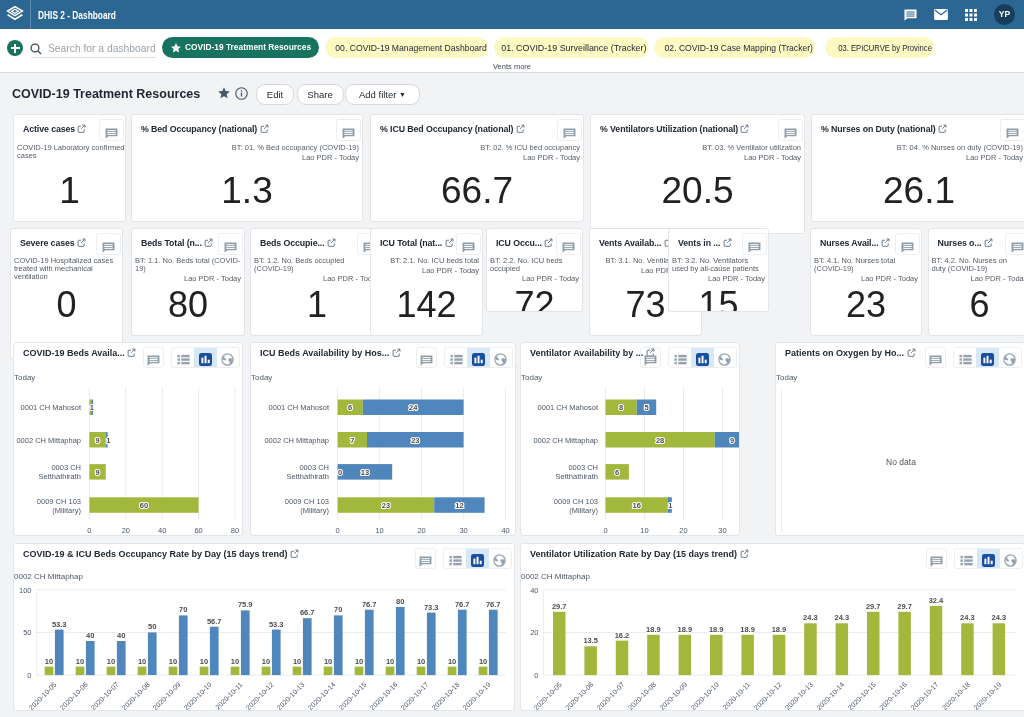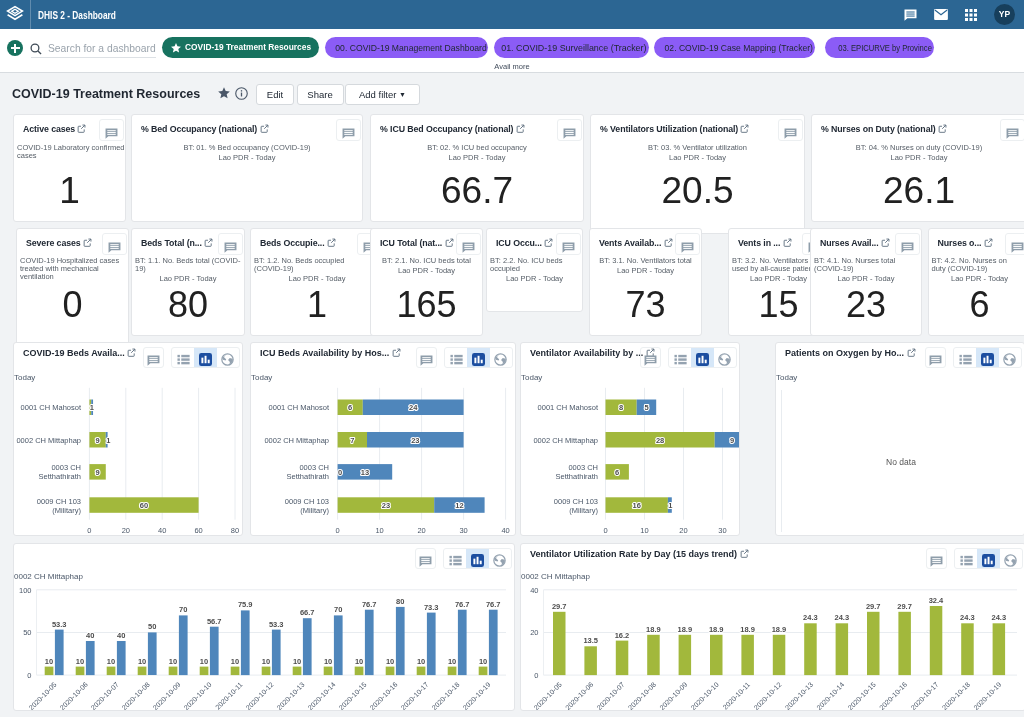--- a/index.html
+++ b/index.html
@@ -6,37 +6,37 @@
 .hdr{position:absolute;left:0;top:0;width:1024px;height:29px;background:#2c6693}
 .hdr .ttl{position:absolute;left:38px;top:9.5px;color:#fff;font-size:10px;font-weight:bold;transform:scaleX(.835);transform-origin:0 50%;white-space:nowrap}
 .hdr .sep{position:absolute;left:30px;top:0;width:1px;height:29px;background:rgba(255,255,255,.25)}
 .chiprow{position:absolute;left:0;top:29px;width:1024px;height:43px;background:#fff}
 .divline{position:absolute;left:0;top:72px;width:1024px;height:1px;background:#d8dce0}
 .plus{position:absolute;left:7px;top:40px;width:16px;height:16px;border-radius:50%;background:#17725f}
 .plus:before{content:"";position:absolute;left:3.5px;top:7.25px;width:9px;height:1.5px;background:#fff}
 .plus:after{content:"";position:absolute;left:7.25px;top:3.5px;width:1.5px;height:9px;background:#fff}
 .srch{position:absolute;left:48px;top:42.5px;font-size:10.3px;color:#9aa3ac}
 .sline{position:absolute;left:31px;top:57px;width:125px;height:1px;background:#dde1e5}
-.chip{position:absolute;top:37.3px;height:21px;border-radius:10.5px;background:#8b5cf6;color:#212934;font-size:9.8px;line-height:21px;white-space:nowrap;text-align:center}
+.chip{position:absolute;top:37.3px;height:21px;border-radius:10.5px;background:#fef9c3;color:#212934;font-size:9.8px;line-height:21px;white-space:nowrap;text-align:center}
 .chip span{display:inline-block;transform-origin:50% 50%}
 .chipg{background:#17725f;color:#fff;font-weight:bold;font-size:9px;text-align:left}
 .showmore{position:absolute;left:0;top:61.5px;width:1024px;text-align:center;font-size:7.5px;color:#404b5a}
 .dtitle{position:absolute;left:12px;top:87px;font-size:12.5px;font-weight:bold;color:#1f2630;line-height:15px}
-.btn{position:absolute;top:84px;height:21px;background:#fff;border:1px solid #d5d9dd;border-radius:3px;font-size:9.5px;color:#212934;text-align:center;line-height:19px}
+.btn{position:absolute;top:84px;height:21px;background:#fff;border:1px solid #d5d9dd;border-radius:9px;font-size:9.5px;color:#212934;text-align:center;line-height:19px}
 .card{position:absolute;background:#fff;border:1px solid #e3e5e8;border-radius:3px;overflow:hidden}
 .svt{position:absolute;left:9px;top:9px;right:26px;font-size:8.8px;letter-spacing:-0.1px;font-weight:bold;color:#212934;white-space:nowrap;overflow:hidden;line-height:11px}
 .cht{position:absolute;left:9px;top:5px;font-size:9px;font-weight:bold;color:#212934;white-space:nowrap;line-height:11px}
 .ext{vertical-align:-1px}
 .cbx{position:absolute;right:1px;top:4px;width:25px;height:22px;border:1px solid #eceff1;border-radius:3px;text-align:center;padding-top:5px}
 .cbx2{position:absolute;right:78px;top:4.5px;width:21px;height:21px;border:1px solid #eceff1;border-radius:3px;text-align:center;padding-top:4px}
 .vgrp{position:absolute;right:2px;top:4.5px;width:69px;height:21px;border:1px solid #eceff1;border-radius:3px;display:flex}
 .vc{flex:1;text-align:center;padding-top:3.5px}
 .vc.sel{background:#d6e7f8}
 .sub{position:absolute;top:28.5px;font-size:7.5px;color:#555d66;line-height:8px}
-.subc{left:3px;right:3px;text-align:center}
+.subc{left:3px;right:3px;text-align:right}
 .subl{left:3px;right:2px;text-align:left;white-space:nowrap}
 .num{position:absolute;left:0;right:0;text-align:center;font-size:36px;color:#212121;line-height:36px}
 .today{position:absolute;left:0;top:30px;font-size:8px;color:#4a5768}
 .blab{font-size:7.5px;font-weight:bold;fill:#4d4d4d;stroke:#fff;stroke-width:2.2;paint-order:stroke;stroke-linejoin:round}
 .nodata{position:absolute;font-size:8.5px;color:#555}
 </style></head><body>
 
 <div class="hdr">
     <svg width="18" height="19" viewBox="0 0 34 36" style="position:absolute;left:6px;top:5px">
       <path d="M17 3 L31 11.5 L17 20 L3 11.5 Z" fill="none" stroke="#fff" stroke-width="3"></path>
@@ -76,21 +76,21 @@
 <div class="plus"></div>
 <div class="srch">Search for a dashboard</div>
 <div class="sline"></div>
 <div class="chip chipg" style="left:162px;width:157px"><svg width="12" height="12" viewBox="0 0 24 24" style="position:absolute;left:8px;top:4.5px">
       <path d="M12 2l2.9 6.6 7.1.7-5.4 4.8 1.6 7-6.2-3.7-6.2 3.7 1.6-7L2 9.3l7.1-.7z" fill="#fff"></path>
     </svg><span style="transform:scaleX(.93);margin-left:23px;transform-origin:0 50%">COVID-19 Treatment Resources</span></div>
 <div class="chip" style="left:325px;width:163px"><span style="transform:scaleX(.88)">00. COVID-19 Management Dashboard</span></div>
 <div class="chip" style="left:494px;width:155px"><span style="transform:scaleX(.91)">01. COVID-19 Surveillance (Tracker)</span></div>
 <div class="chip" style="left:654px;width:161px"><span style="transform:scaleX(.875)">02. COVID-19 Case Mapping (Tracker)</span></div>
 <div class="chip" style="left:825px;width:109px"><span style="transform:scaleX(.78)">03. EPICURVE by Province</span></div>
-<div class="showmore">Avail more</div>
+<div class="showmore">Vents more</div>
 <div class="divline"></div>
 <div class="dtitle">COVID-19 Treatment Resources</div>
 <svg width="14" height="14" viewBox="0 0 24 24" style="position:absolute;left:217px;top:86px">
     <path d="M12 2l2.9 6.6 7.1.7-5.4 4.8 1.6 7-6.2-3.7-6.2 3.7 1.6-7L2 9.3l7.1-.7z" fill="#4a5768"></path>
   </svg>
 <svg width="13" height="13" viewBox="0 0 14 14" style="position:absolute;left:235px;top:86.5px">
     <circle cx="7" cy="7" r="6.2" fill="none" stroke="#4a5768" stroke-width="1.2"></circle>
     <rect x="6.3" y="6" width="1.4" height="4.2" fill="#4a5768"></rect>
     <rect x="6.3" y="3.4" width="1.4" height="1.5" fill="#4a5768"></rect>
   </svg>
@@ -119,20 +119,21 @@
         <path d="M10.4 1.6L5.6 6.4" fill="none" stroke="#5a6b7c" stroke-width="1.2"></path>
       </svg></div>
     <div class="cbx"><svg width="13" height="11" viewBox="0 0 14 12">
         <path d="M0.5 0.5h13v8.6H3.6L0.5 11.6z" fill="#8e9daa"></path>
         <rect x="2.4" y="2.4" width="9.2" height="1.1" fill="#fff"></rect>
         <rect x="2.4" y="4.4" width="9.2" height="1.1" fill="#fff"></rect>
         <rect x="2.4" y="6.4" width="9.2" height="1.1" fill="#fff"></rect>
       </svg></div>
     <div class="sub subc">BT: 01. % Bed occupancy (COVID-19)</div>
     <div class="sub subc" style="top:38.5px">Lao PDR - Today</div>
+    <div class="num num1" style="top:56.5px">1.3</div>
   </div>
 <div class="card" style="left:370px;top:114px;width:214px;height:108px">
     <div class="svt">% ICU Bed Occupancy (national) <svg class="ext" width="9" height="9" viewBox="0 0 12 12">
         <path d="M9.6 7.2v3 q0 0.9 -0.9 0.9h-6.3q-0.9 0 -0.9 -0.9v-6.3q0-0.9 0.9-0.9h3" fill="none" stroke="#5a6b7c" stroke-width="1.2"></path>
         <path d="M7.2 1.4h3.4v3.4" fill="none" stroke="#5a6b7c" stroke-width="1.2"></path>
         <path d="M10.4 1.6L5.6 6.4" fill="none" stroke="#5a6b7c" stroke-width="1.2"></path>
       </svg></div>
     <div class="cbx"><svg width="13" height="11" viewBox="0 0 14 12">
         <path d="M0.5 0.5h13v8.6H3.6L0.5 11.6z" fill="#8e9daa"></path>
         <rect x="2.4" y="2.4" width="9.2" height="1.1" fill="#fff"></rect>
@@ -168,21 +169,21 @@
     <div class="cbx"><svg width="13" height="11" viewBox="0 0 14 12">
         <path d="M0.5 0.5h13v8.6H3.6L0.5 11.6z" fill="#8e9daa"></path>
         <rect x="2.4" y="2.4" width="9.2" height="1.1" fill="#fff"></rect>
         <rect x="2.4" y="4.4" width="9.2" height="1.1" fill="#fff"></rect>
         <rect x="2.4" y="6.4" width="9.2" height="1.1" fill="#fff"></rect>
       </svg></div>
     <div class="sub subc">BT: 04. % Nurses on duty (COVID-19)</div>
     <div class="sub subc" style="top:38.5px">Lao PDR - Today</div>
     <div class="num num1" style="top:56.5px">26.1</div>
   </div>
-<div class="card" style="left:16px;top:227.5px;width:113px;height:132px">
+<div class="card" style="left:10px;top:227.5px;width:113px;height:132px">
     <div class="svt">Severe cases <svg class="ext" width="9" height="9" viewBox="0 0 12 12">
         <path d="M9.6 7.2v3 q0 0.9 -0.9 0.9h-6.3q-0.9 0 -0.9 -0.9v-6.3q0-0.9 0.9-0.9h3" fill="none" stroke="#5a6b7c" stroke-width="1.2"></path>
         <path d="M7.2 1.4h3.4v3.4" fill="none" stroke="#5a6b7c" stroke-width="1.2"></path>
         <path d="M10.4 1.6L5.6 6.4" fill="none" stroke="#5a6b7c" stroke-width="1.2"></path>
       </svg></div>
     <div class="cbx"><svg width="13" height="11" viewBox="0 0 14 12">
         <path d="M0.5 0.5h13v8.6H3.6L0.5 11.6z" fill="#8e9daa"></path>
         <rect x="2.4" y="2.4" width="9.2" height="1.1" fill="#fff"></rect>
         <rect x="2.4" y="4.4" width="9.2" height="1.1" fill="#fff"></rect>
         <rect x="2.4" y="6.4" width="9.2" height="1.1" fill="#fff"></rect>
@@ -229,54 +230,55 @@
         <path d="M10.4 1.6L5.6 6.4" fill="none" stroke="#5a6b7c" stroke-width="1.2"></path>
       </svg></div>
     <div class="cbx"><svg width="13" height="11" viewBox="0 0 14 12">
         <path d="M0.5 0.5h13v8.6H3.6L0.5 11.6z" fill="#8e9daa"></path>
         <rect x="2.4" y="2.4" width="9.2" height="1.1" fill="#fff"></rect>
         <rect x="2.4" y="4.4" width="9.2" height="1.1" fill="#fff"></rect>
         <rect x="2.4" y="6.4" width="9.2" height="1.1" fill="#fff"></rect>
       </svg></div>
     <div class="sub subc">BT: 2.1. No. ICU beds total</div>
     <div class="sub subc" style="top:38.5px">Lao PDR - Today</div>
-    <div class="num" style="top:58px">165</div>
+    <div class="num" style="top:58px">142</div>
   </div>
 <div class="card" style="left:486px;top:227.5px;width:97px;height:84px">
     <div class="svt">ICU Occu... <svg class="ext" width="9" height="9" viewBox="0 0 12 12">
         <path d="M9.6 7.2v3 q0 0.9 -0.9 0.9h-6.3q-0.9 0 -0.9 -0.9v-6.3q0-0.9 0.9-0.9h3" fill="none" stroke="#5a6b7c" stroke-width="1.2"></path>
         <path d="M7.2 1.4h3.4v3.4" fill="none" stroke="#5a6b7c" stroke-width="1.2"></path>
         <path d="M10.4 1.6L5.6 6.4" fill="none" stroke="#5a6b7c" stroke-width="1.2"></path>
       </svg></div>
     <div class="cbx"><svg width="13" height="11" viewBox="0 0 14 12">
         <path d="M0.5 0.5h13v8.6H3.6L0.5 11.6z" fill="#8e9daa"></path>
         <rect x="2.4" y="2.4" width="9.2" height="1.1" fill="#fff"></rect>
         <rect x="2.4" y="4.4" width="9.2" height="1.1" fill="#fff"></rect>
         <rect x="2.4" y="6.4" width="9.2" height="1.1" fill="#fff"></rect>
       </svg></div>
     <div class="sub subl">BT: 2.2. No. ICU beds<br>occupied</div>
     <div class="sub subc" style="top:46.5px">Lao PDR - Today</div>
+    <div class="num" style="top:58px">72</div>
   </div>
 <div class="card" style="left:589px;top:227.5px;width:113px;height:108px">
     <div class="svt">Vents Availab... <svg class="ext" width="9" height="9" viewBox="0 0 12 12">
         <path d="M9.6 7.2v3 q0 0.9 -0.9 0.9h-6.3q-0.9 0 -0.9 -0.9v-6.3q0-0.9 0.9-0.9h3" fill="none" stroke="#5a6b7c" stroke-width="1.2"></path>
         <path d="M7.2 1.4h3.4v3.4" fill="none" stroke="#5a6b7c" stroke-width="1.2"></path>
         <path d="M10.4 1.6L5.6 6.4" fill="none" stroke="#5a6b7c" stroke-width="1.2"></path>
       </svg></div>
     <div class="cbx"><svg width="13" height="11" viewBox="0 0 14 12">
         <path d="M0.5 0.5h13v8.6H3.6L0.5 11.6z" fill="#8e9daa"></path>
         <rect x="2.4" y="2.4" width="9.2" height="1.1" fill="#fff"></rect>
         <rect x="2.4" y="4.4" width="9.2" height="1.1" fill="#fff"></rect>
         <rect x="2.4" y="6.4" width="9.2" height="1.1" fill="#fff"></rect>
       </svg></div>
     <div class="sub subc">BT: 3.1. No. Ventilators total</div>
     <div class="sub subc" style="top:38.5px">Lao PDR - Today</div>
     <div class="num" style="top:58px">73</div>
   </div>
-<div class="card" style="left:728px;top:227.5px;width:101px;height:108px">
+<div class="card" style="left:668px;top:227.5px;width:101px;height:84px">
     <div class="svt">Vents in ... <svg class="ext" width="9" height="9" viewBox="0 0 12 12">
         <path d="M9.6 7.2v3 q0 0.9 -0.9 0.9h-6.3q-0.9 0 -0.9 -0.9v-6.3q0-0.9 0.9-0.9h3" fill="none" stroke="#5a6b7c" stroke-width="1.2"></path>
         <path d="M7.2 1.4h3.4v3.4" fill="none" stroke="#5a6b7c" stroke-width="1.2"></path>
         <path d="M10.4 1.6L5.6 6.4" fill="none" stroke="#5a6b7c" stroke-width="1.2"></path>
       </svg></div>
     <div class="cbx"><svg width="13" height="11" viewBox="0 0 14 12">
         <path d="M0.5 0.5h13v8.6H3.6L0.5 11.6z" fill="#8e9daa"></path>
         <rect x="2.4" y="2.4" width="9.2" height="1.1" fill="#fff"></rect>
         <rect x="2.4" y="4.4" width="9.2" height="1.1" fill="#fff"></rect>
         <rect x="2.4" y="6.4" width="9.2" height="1.1" fill="#fff"></rect>
@@ -547,20 +549,25 @@
           <circle cx="7" cy="7" r="6.1" fill="none" stroke="#94a2b0" stroke-width="1.3"></circle>
           <path d="M6.8 1.2 L4.2 2.4 L3.4 4.8 L5.6 6.6 L5 8 L2 7.4 L1.2 5.2 Z" fill="#94a2b0"></path>
           <path d="M12.6 6.2 L9.4 5.4 L7.6 7.6 L9.6 9.8 L9 12.4 L11.6 10.6 L12.8 8 Z" fill="#94a2b0"></path>
         </svg></span>
     </div>
 <div class="today" style="width:250px">Today</div>
 <div style="position:absolute;left:5px;top:47px;width:1px;height:142px;background:#e8ecf0"></div>
 <div class="nodata" style="left:0;top:114px;width:250px;text-align:center">No data</div>
 </div>
 <div class="card" style="left:13px;top:542.8px;width:502px;height:168px">
+    <div class="cht">COVID-19 &amp; ICU Beds Occupancy Rate by Day (15 days trend) <svg class="ext" width="9" height="9" viewBox="0 0 12 12">
+        <path d="M9.6 7.2v3 q0 0.9 -0.9 0.9h-6.3q-0.9 0 -0.9 -0.9v-6.3q0-0.9 0.9-0.9h3" fill="none" stroke="#5a6b7c" stroke-width="1.2"></path>
+        <path d="M7.2 1.4h3.4v3.4" fill="none" stroke="#5a6b7c" stroke-width="1.2"></path>
+        <path d="M10.4 1.6L5.6 6.4" fill="none" stroke="#5a6b7c" stroke-width="1.2"></path>
+      </svg></div>
     <div class="cbx2"><svg width="13" height="11" viewBox="0 0 14 12">
         <path d="M0.5 0.5h13v8.6H3.6L0.5 11.6z" fill="#8e9daa"></path>
         <rect x="2.4" y="2.4" width="9.2" height="1.1" fill="#fff"></rect>
         <rect x="2.4" y="4.4" width="9.2" height="1.1" fill="#fff"></rect>
         <rect x="2.4" y="6.4" width="9.2" height="1.1" fill="#fff"></rect>
       </svg></div>
     <div class="vgrp">
       <span class="vc"><svg width="13" height="13" viewBox="0 0 14 14">
           <rect x="0.5" y="2" width="2.6" height="2.6" fill="#94a2b0"></rect>
           <rect x="4.6" y="2" width="9" height="2.6" fill="#94a2b0"></rect>

